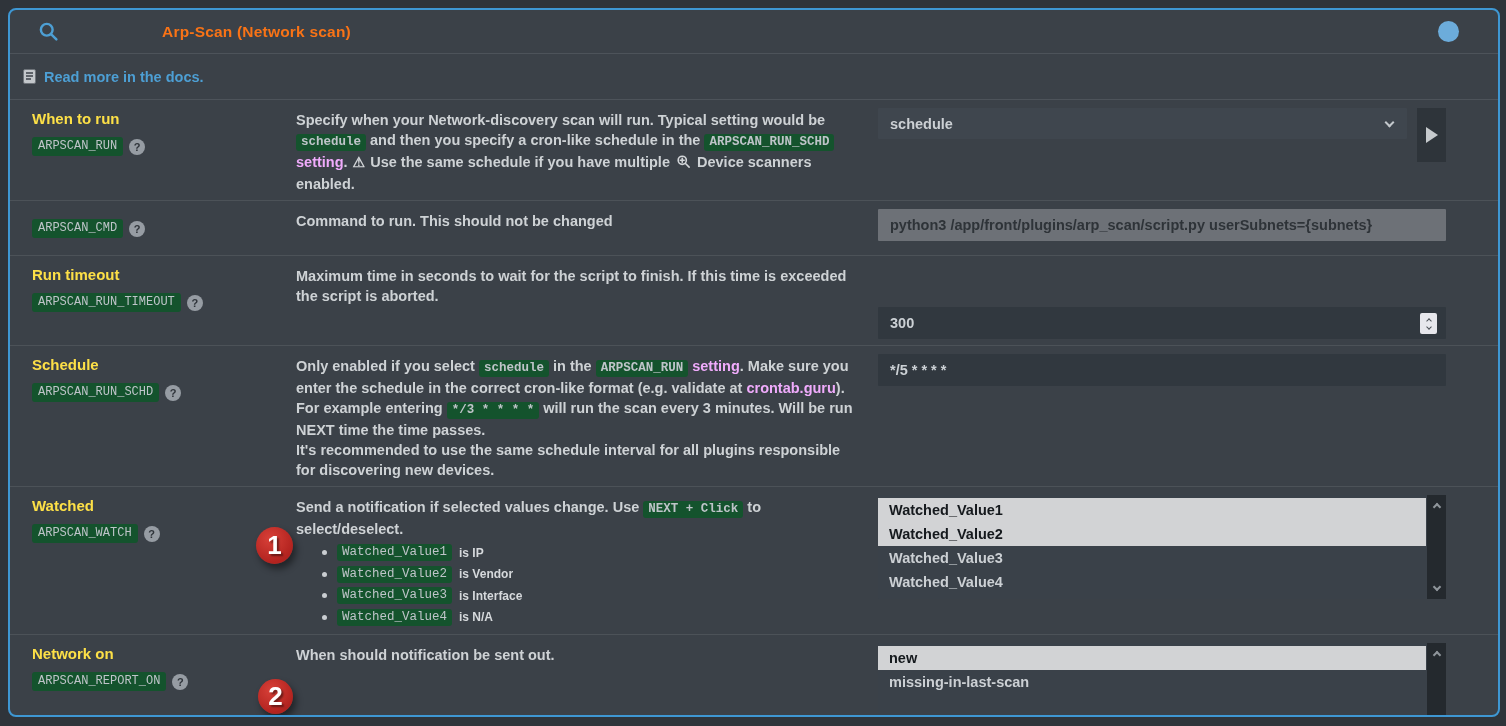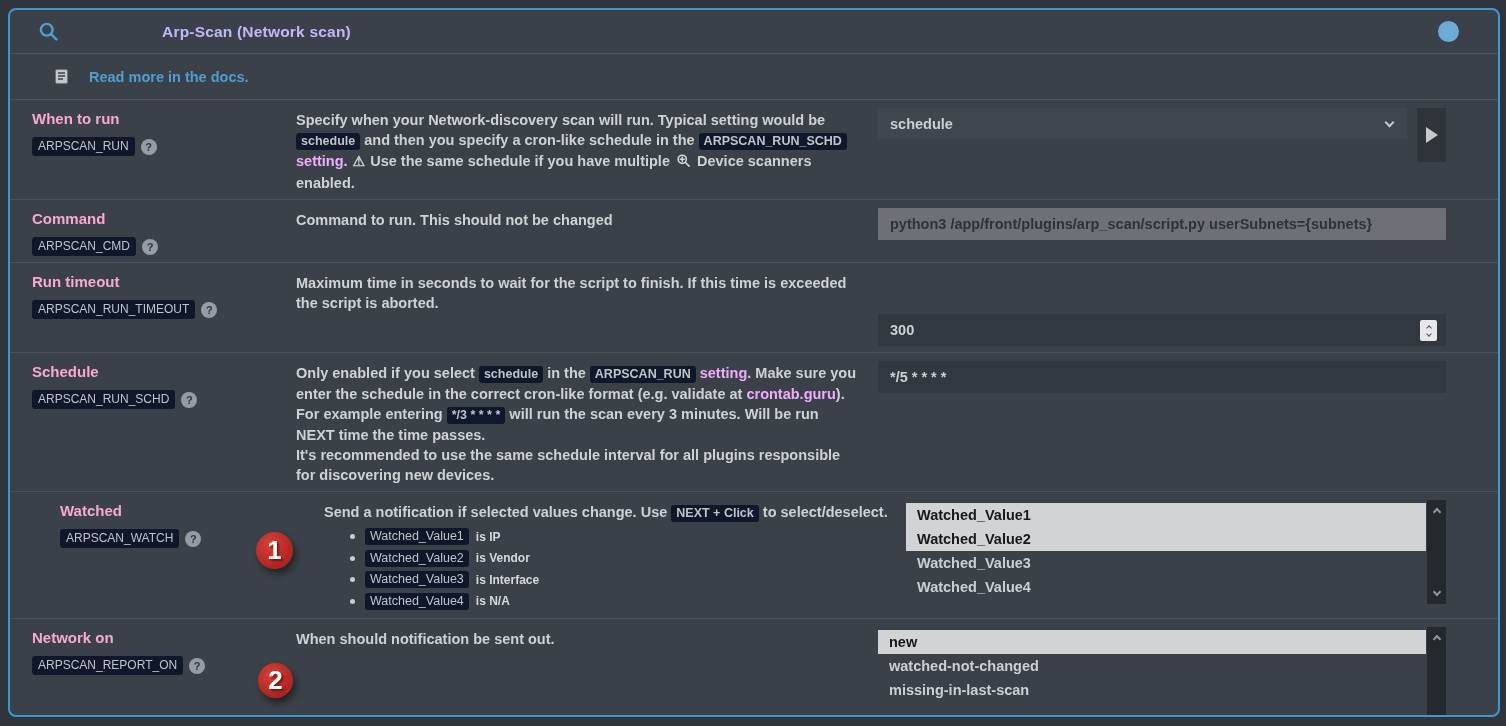--- a/index.html
+++ b/index.html
@@ -5,40 +5,40 @@
   * { box-sizing: border-box; margin: 0; padding: 0; }
   html,body { width:1506px; height:726px; overflow:hidden; background:#2f343a;
               font-family:"Liberation Sans", sans-serif; }
   .panel { position:absolute; left:8px; top:8px; right:6px; bottom:9px;
            background:#3b4148; border:2px solid #3e97d3; border-radius:8px; overflow:hidden; }
 
   
   .header { height:44px; display:flex; align-items:center; padding:0 20px;
             border-bottom:1px solid #4d535a; }
   .search-ic { display:flex; margin-left:8px; }
-  .title { margin-left:103px; color:#c4b5fd; font-size:15.5px; font-weight:700; letter-spacing:.2px; }
+  .title { margin-left:103px; color:#f97316; font-size:15.5px; font-weight:700; letter-spacing:.2px; }
   .status-dot { margin-left:auto; margin-right:19px; width:21px; height:21px; border-radius:50%;
                 background:#6cacdb; }
 
   
   .docs-row { height:46px; display:flex; align-items:center; padding:0 13px;
               border-bottom:1px solid #4d535a; }
-  .docs-link { display:flex; align-items:center; gap:21px; color:#4d9fd4; font-size:14.5px;
-               font-weight:600; text-decoration:none; cursor:pointer;margin-left:32px; }
+  .docs-link { display:flex; align-items:center; gap:8px; color:#4d9fd4; font-size:14.5px;
+               font-weight:600; text-decoration:none; cursor:pointer; }
 
   
   .setting-row { position:relative; display:flex; border-bottom:1px solid #4c5258;
                  padding:8px 0 6px 0; }
   .col-label { width:286px; padding-left:22px; flex:none; }
   .col-desc  { width:582px; padding-right:18px; flex:none; }
   .col-control { flex:1; padding-right:52px; }
 
-  .row-label { color:#f9a8d4; font-size:15px; font-weight:700; margin-top:2px; }
+  .row-label { color:#fde047; font-size:15px; font-weight:700; margin-top:2px; }
   .code-line { display:flex; align-items:center; margin-top:10px; }
-  .code-pill { background:#0f172a; color:#bfc4c9; font-family:Liberation Sans, sans-serif;
+  .code-pill { background:#14532d; color:#bfc4c9; font-family:Liberation Mono, monospace;
                font-size:12px; padding:2px 6px 3px; border-radius:3px; white-space:nowrap; }
   .code-pill.inline { font-size:12.5px; padding:1px 5px 2px; white-space:normal; }
   .q-icon { width:16px; height:16px; margin-left:6px; border-radius:50%; background:#969ca3;
             color:#2f343a; font-size:11px; font-weight:700; display:inline-flex;
             align-items:center; justify-content:center; cursor:pointer; flex:none; }
 
   .desc-text { color:#ced2d5; font-size:14.5px; font-weight:600; line-height:20px; margin-top:2px; }
   .desc-text a { color:#f0abfc; text-decoration:none; cursor:pointer; }
   .warn-icon { color:#d3d6d9; font-size:14px; padding:0 1px; }
   .zoom-icon { display:inline-block; vertical-align:-2px; padding:0 2px; }
@@ -88,21 +88,21 @@
            background:radial-gradient(circle at 38% 32%, #d84038, #b2231f 70%);
            box-shadow:3px 5px 7px rgba(0,0,0,.45); color:#fff; font-weight:800; font-size:26px;
            display:flex; align-items:center; justify-content:center;
            text-shadow:2px 2px 2px rgba(0,0,0,.45); }
 
   
   [data-name="setting-row-when-to-run"] { min-height:73px; }
   [data-name="setting-row-command"] { min-height:55px; }
   [data-name="setting-row-run-timeout"] { min-height:54px; }
   [data-name="setting-row-schedule"] { min-height:116px; }
-  [data-name="setting-row-watched"] { min-height:126px;padding-left:28px; }
+  [data-name="setting-row-watched"] { min-height:126px; }
   [data-name="setting-row-report-on"] { min-height:123px; }
   [data-name="setting-row-watched"] .mselect { height:104px; }
   [data-name="setting-row-report-on"] .mselect { height:106px; }
   [data-name="setting-row-watched"] .badge { left:246px; top:40px; }
   [data-name="setting-row-report-on"] .badge { left:248px; top:44px; width:35px; height:35px; }
 </style>
 </head>
 <body>
 
 <div class="panel" data-name="plugin-settings-panel">
@@ -155,21 +155,20 @@
               <i class="chev" data-name="chevron-down-icon"></i>
             </div>
             <div class="run-btn" data-name="run-now-button">
               <i class="play" data-name="play-icon"></i>
             </div>
           </div>
         </div>
       </div>
       <div class="setting-row" data-name="setting-row-command">
         <div class="col-label" data-name="setting-label-col">
-          <div class="row-label" data-name="setting-title">Command</div>
           <div class="code-line" data-name="setting-code-line">
             <span class="code-pill" data-name="setting-key">ARPSCAN_CMD</span>
             <span class="q-icon" data-name="help-icon">?</span>
           </div>
         </div>
         <div class="col-desc" data-name="setting-description">
           <div class="desc-text" data-name="description-text"><span data-name="text-segment">Command to run. This should not be changed</span></div>
         </div>
         <div class="col-control" data-name="setting-control"><input class="tinput cmd" data-name="input-command" readonly="" value="python3 /app/front/plugins/arp_scan/script.py userSubnets={subnets}" style=""></div>
       </div>
@@ -265,21 +264,20 @@
             <span class="q-icon" data-name="help-icon">?</span>
           </div>
         </div>
         <div class="col-desc" data-name="setting-description">
           <div class="desc-text" data-name="description-text"><span data-name="text-segment">When should notification be sent out.</span></div>
         </div>
         <div class="col-control" data-name="setting-control">
           <div class="mselect" data-name="multiselect-report-on">
             <div class="opts" data-name="option-list">
               <div class="opt selected" data-name="option-new">new</div>
-              <div class="opt" data-name="option-watched-not-changed">watched-not-changed</div>
               <div class="opt" data-name="option-missing-in-last-scan">missing-in-last-scan</div>
             </div>
             <div class="sbar" data-name="scrollbar">
               <div class="sb-btn up" data-name="scroll-up-button">
                 <i class="chev up" data-name="chevron-up-icon"></i>
               </div>
               <div class="sb-btn down" data-name="scroll-down-button">
                 <i class="chev" data-name="chevron-down-icon"></i>
               </div>
             </div>

